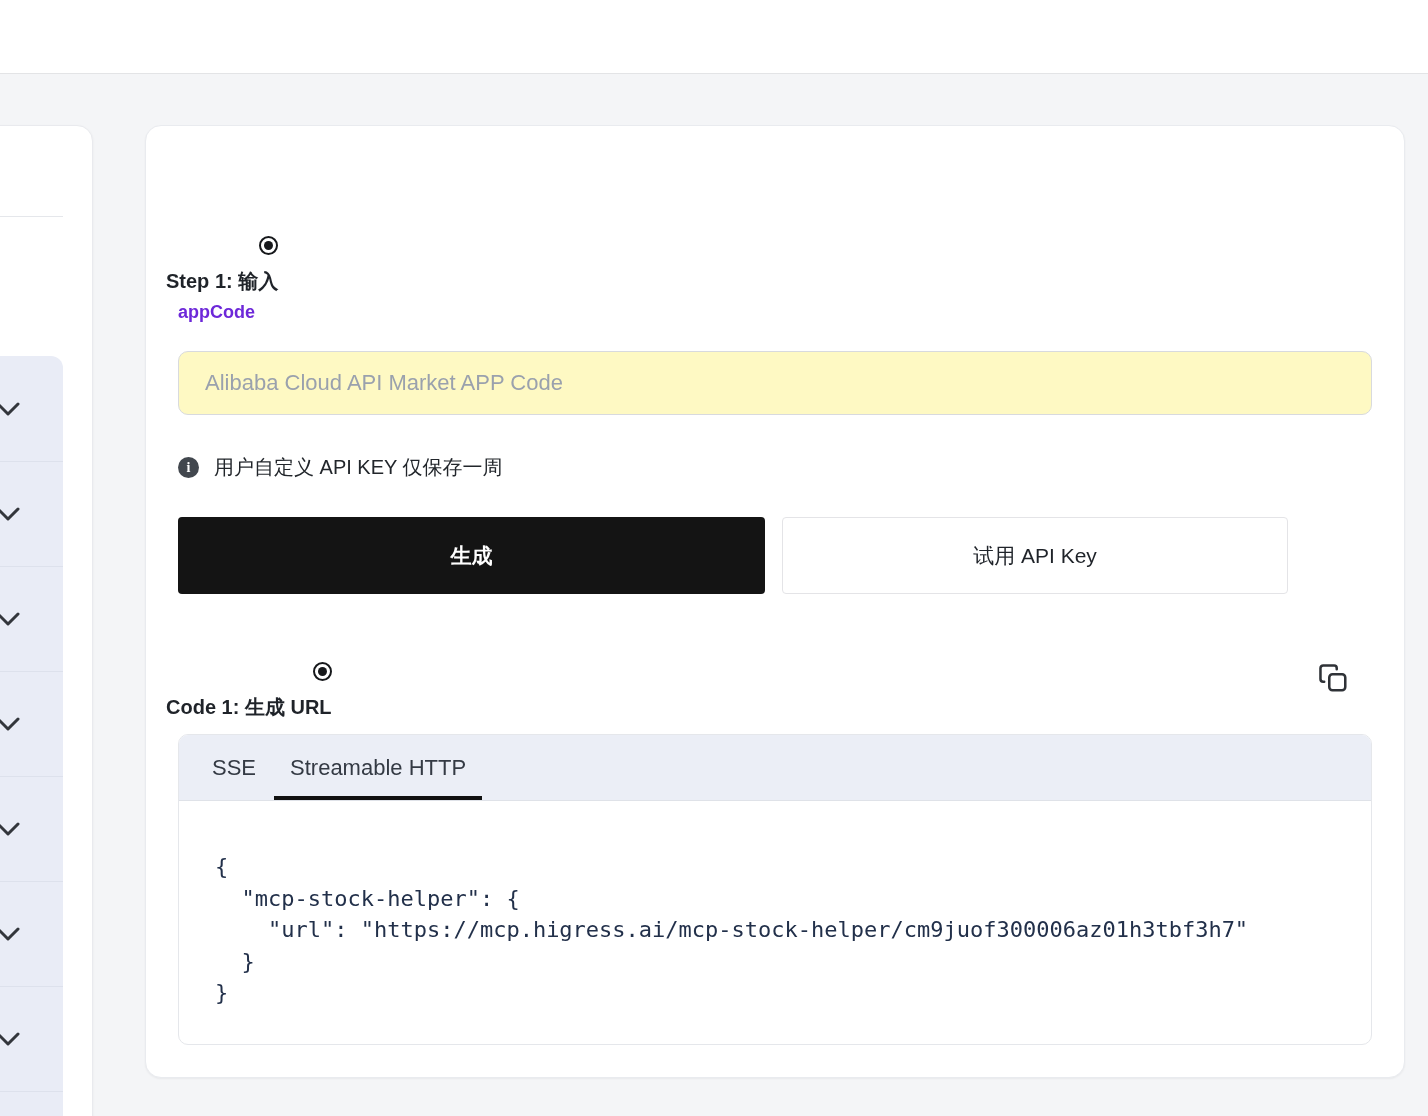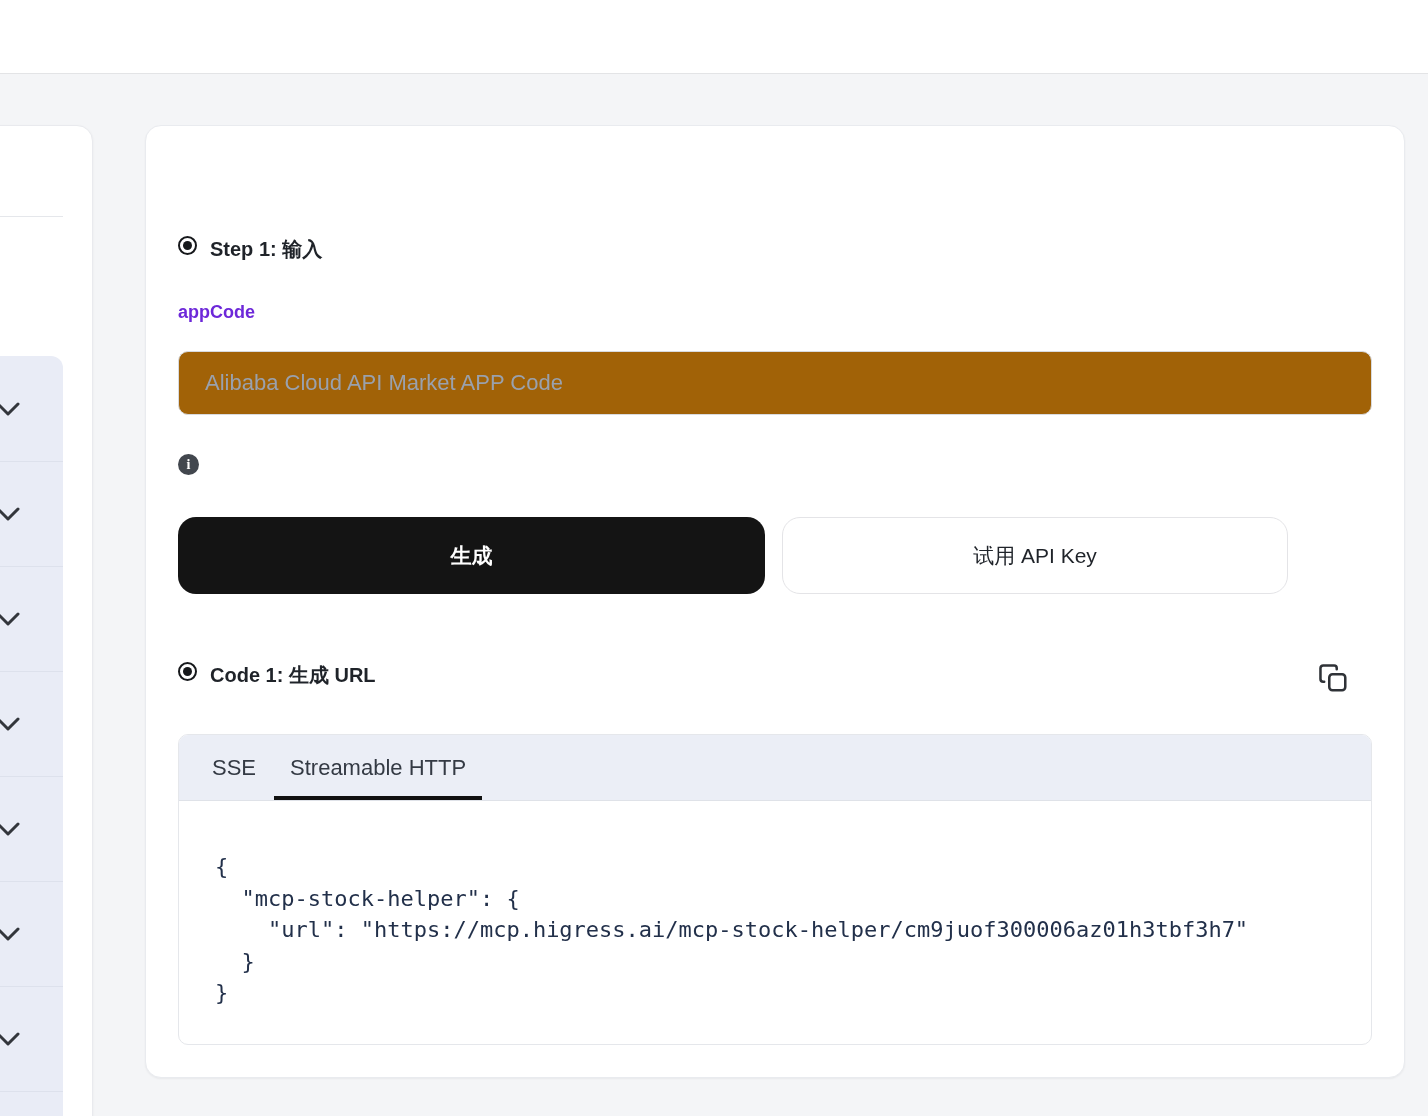--- a/index.html
+++ b/index.html
@@ -42,57 +42,57 @@
   .main-card {
     position:absolute; left:145px; top:125px; width:1260px; height:953px;
     background:#ffffff; border:1px solid #e9ebef; border-radius:16px;
     box-shadow:0 1px 2px rgba(0,0,0,0.05);
   }
   .panel-title {
     position:absolute; left:32px; top:42px;
     font-size:26px; font-weight:700; color:#262626; letter-spacing:0.2px;
   }
   .step-row {
-    position:absolute; left:32px; display:flex; align-items:flex-start; gap:13px;
+    position:absolute; left:20px; display:flex; align-items:flex-end; gap:13px;flex-direction:column;
   }
   .step-row.one { top:110px; }
   .step-row.two { top:536px; }
   .radio-icon {
     width:19px; height:19px; border:2.5px solid #16181b; border-radius:50%;
     display:flex; align-items:center; justify-content:center; flex:0 0 auto;
   }
   .radio-icon i {
     display:block; width:9px; height:9px; background:#16181b; border-radius:50%;
   }
   .step-label { font-size:20px; font-weight:700; color:#1f2329; }
 
   .field-label {
     position:absolute; left:32px; top:176px;
     font-size:18px; font-weight:700; color:#6d28d9;
   }
   .appcode-input {
     position:absolute; left:32px; top:225px; width:1194px; height:64px;
-    border:1px solid #d8dade; border-radius:10px; background:#a16207;
+    border:1px solid #d8dade; border-radius:10px; background:#fef9c3;
     padding:0 26px; font-size:22px; color:#262626;
     font-family:"Liberation Sans", sans-serif; outline:none;
   }
   .appcode-input::placeholder { color:#9aa1ad; opacity:1; }
 
   .hint-row {
     position:absolute; left:32px; top:328px; display:flex; align-items:center; gap:15px;
   }
   .info-icon {
     width:21px; height:21px; border-radius:50%; background:#42474e; color:#ffffff;
     display:flex; align-items:center; justify-content:center; flex:0 0 auto;
     font-size:14px; font-weight:700; font-family:"Liberation Serif", serif;
   }
   .hint-text { font-size:20px; color:#22262b; }
 
   .btn {
-    position:absolute; top:391px; height:77px; border-radius:18px;
+    position:absolute; top:391px; height:77px; border-radius:4px;
     display:flex; align-items:center; justify-content:center;
     font-size:21px; cursor:pointer; font-family:"Liberation Sans", sans-serif;
   }
   .btn-generate {
     left:32px; width:587px; background:#141414; color:#ffffff; border:none; font-weight:600;
   }
   .btn-try {
     left:636px; width:506px; background:#ffffff; color:#1f2329;
     border:1px solid #e4e4e7; font-weight:400;
   }
@@ -179,20 +179,21 @@
       </span>
     <span class="step-label">Step 1: 输入</span>
   </div>
 
   <div class="field-label">appCode</div>
 
   <input class="appcode-input" type="text" placeholder="Alibaba Cloud API Market APP Code" style="">
 
   <div class="hint-row">
     <span class="info-icon">i</span>
+    <span class="hint-text">用户自定义 API KEY 仅保存一周</span>
   </div>
 
   <button class="btn btn-generate">生成</button>
   <button class="btn btn-try">试用 API Key</button>
 
   <div class="step-row two">
     <span class="radio-icon">
         <i></i>
       </span>
     <span class="step-label">Code 1: 生成 URL</span>

